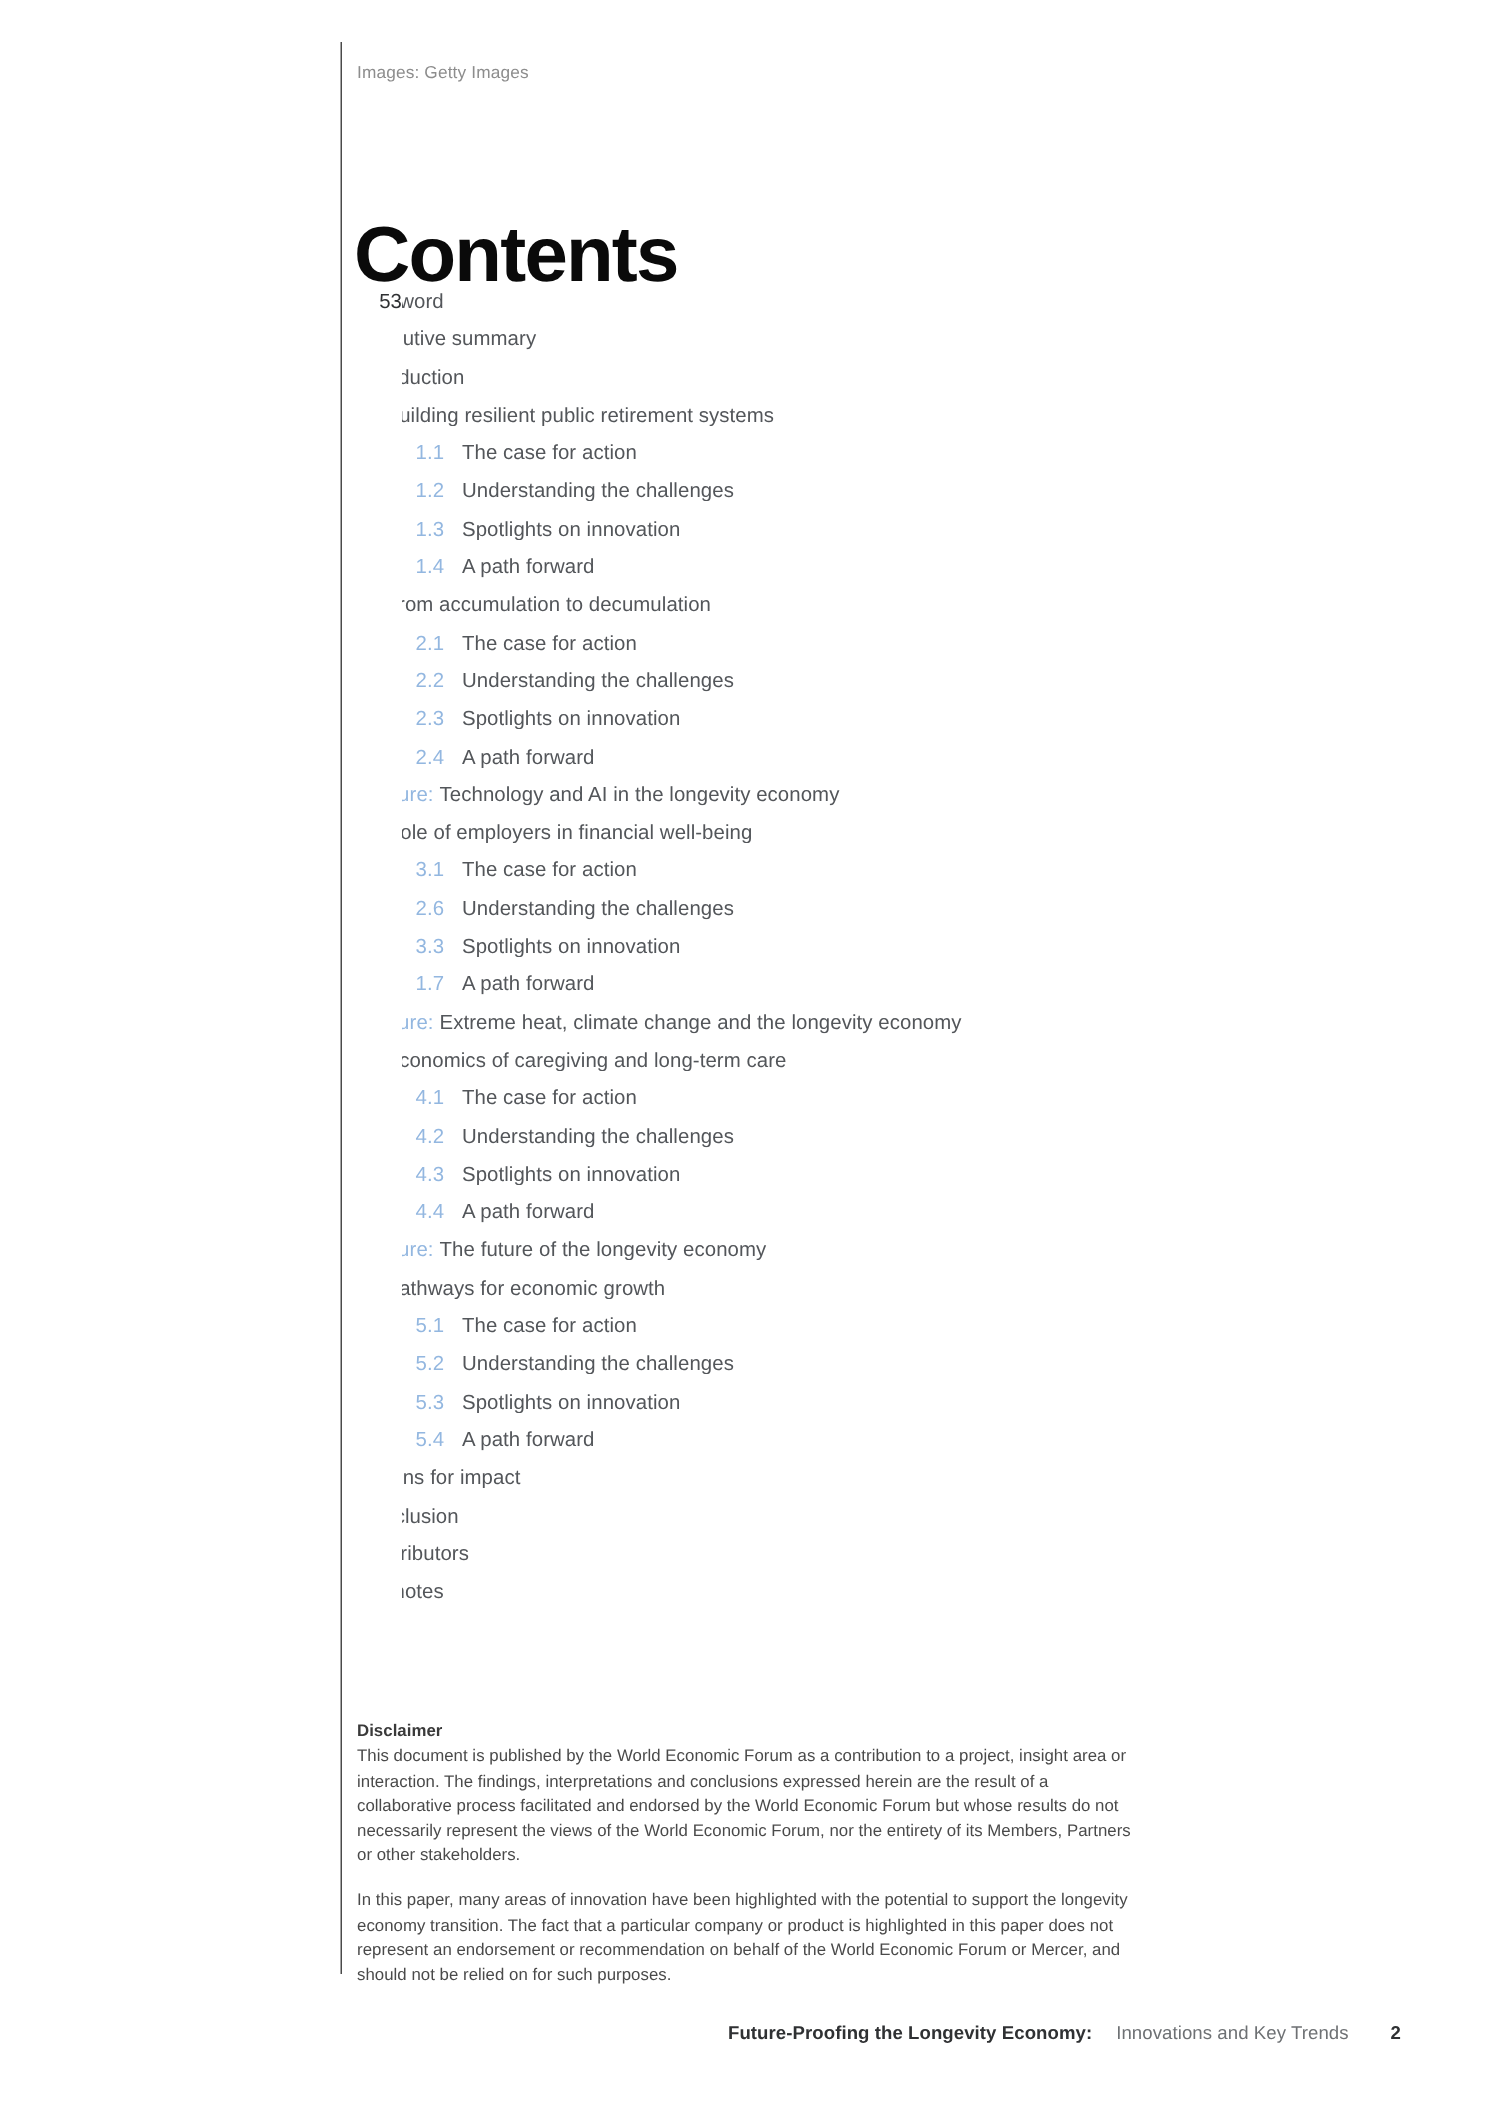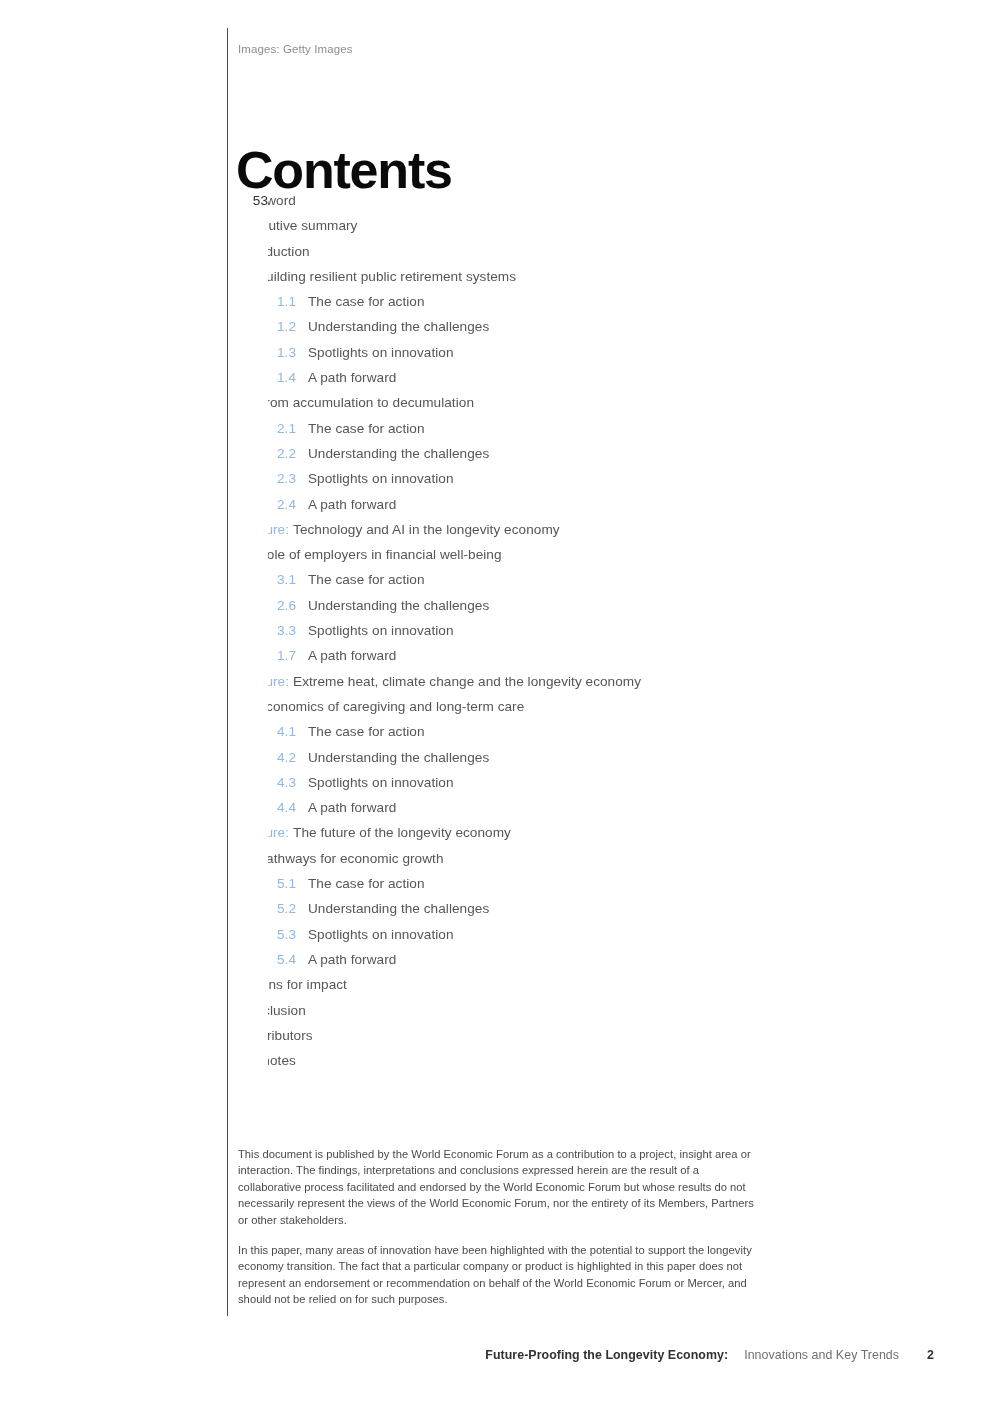--- a/index.html
+++ b/index.html
@@ -322,20 +322,21 @@
         <span class="page">50</span>
       </div>
       <div class="toc-row lvl0">
         <span class="num"></span>
         <span class="label">Endnotes</span>
         <span class="page">53</span>
       </div>
     </div>
 
   <div class="disclaimer">
+    <h4>Disclaimer</h4>
     <p>This document is published by the World Economic Forum as a contribution to a project, insight area or interaction. The findings, interpretations and conclusions expressed herein are the result of a collaborative process facilitated and endorsed by the World Economic Forum but whose results do not necessarily represent the views of the World Economic Forum, nor the entirety of its Members, Partners or other stakeholders.</p>
     <p>In this paper, many areas of innovation have been highlighted with the potential to support the longevity economy transition. The fact that a particular company or product is highlighted in this paper does not represent an endorsement or recommendation on behalf of the World Economic Forum or Mercer, and should not be relied on for such purposes.</p>
   </div>
 
   <div class="footer">
     <div class="footer-inner">
       <span class="footer-strong">Future-Proofing the Longevity Economy:</span>
       <span class="footer-light">Innovations and Key Trends</span>
       <span class="footer-page">2</span>
     </div>

